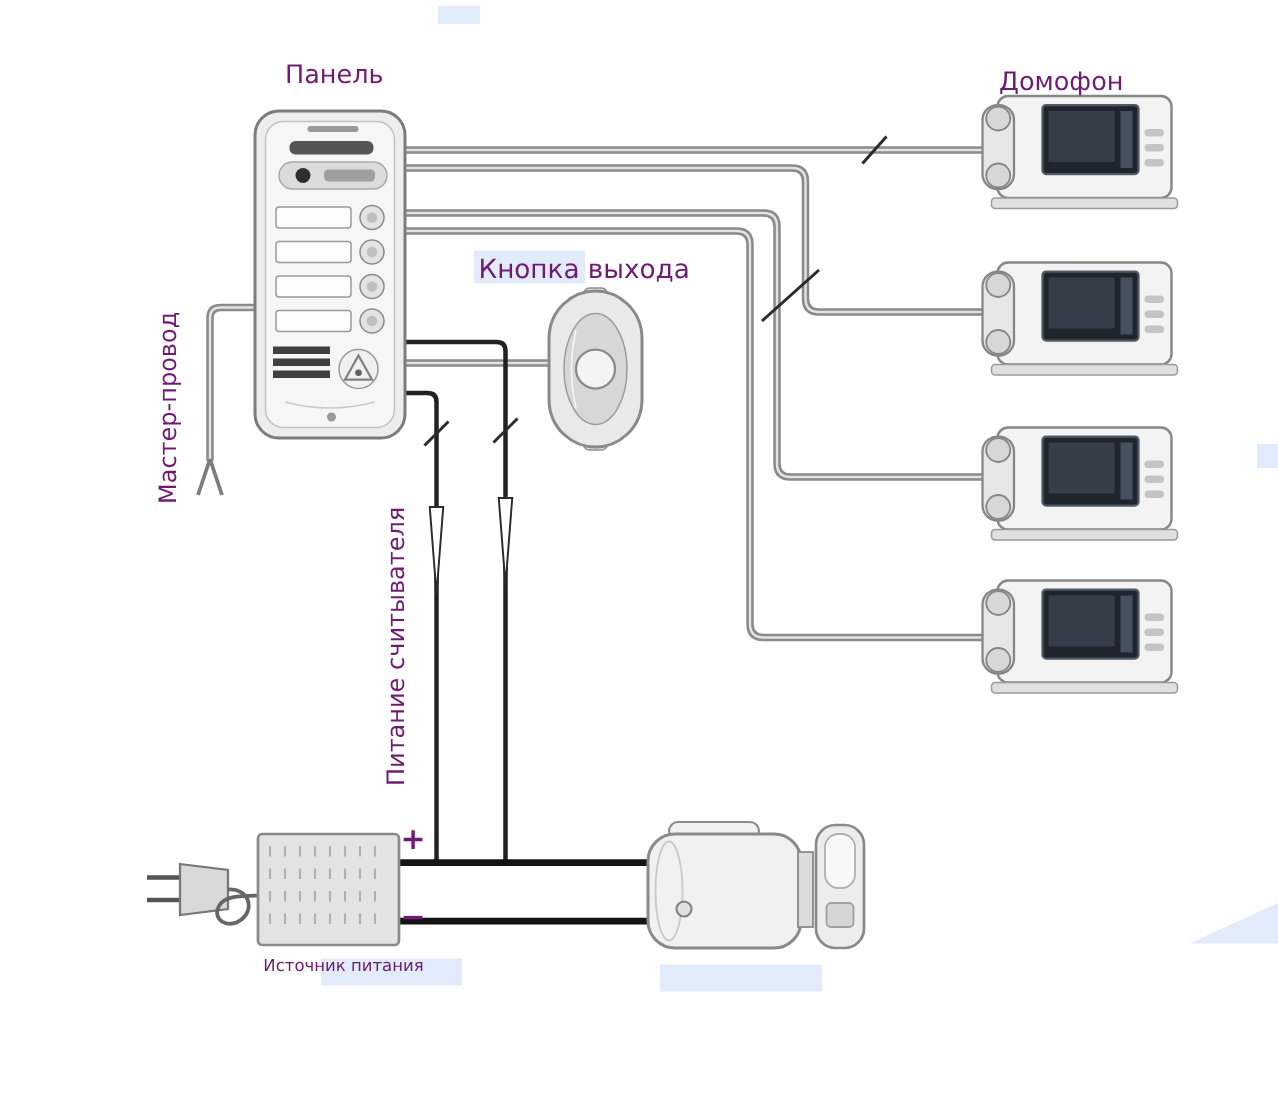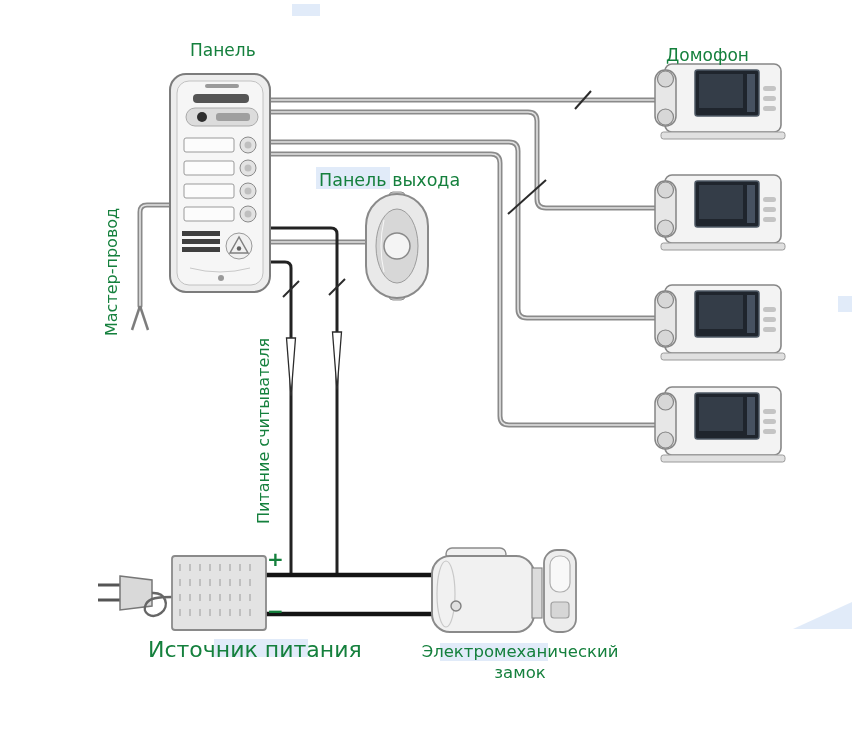--- a/index.html
+++ b/index.html
@@ -1,18 +1,18 @@
 <!DOCTYPE html>
 <html><head>
 <meta charset="utf-8">
 <style>
   html,body{margin:0;padding:0;background:#ffffff;}
   .stage{
     position:relative;width:852px;height:740px;background:#ffffff;overflow:hidden;
-    font-family:"DejaVu Sans","Liberation Sans",sans-serif;color:#15803d;
+    font-family:"DejaVu Sans","Liberation Sans",sans-serif;color:#701a75;
   }
   .stage svg{position:absolute;left:0;top:0;}
   .lbl{position:absolute;font-size:17px;white-space:nowrap;line-height:1.2;}
   .vert{transform:rotate(-90deg);transform-origin:0 0;font-size:16px;}
   .sign{font-weight:bold;font-size:20px;}
   .lock-lbl{white-space:normal;font-size:16.5px;line-height:1.28;}
   .center{text-align:center;}
   
   .w-out{stroke:#8a8a8a;stroke-width:5;fill:none;stroke-linecap:round;}
   .w-in{stroke:#e3e3e3;stroke-width:1.6;fill:none;stroke-linecap:round;}
@@ -171,24 +171,20 @@
       <g>
         <rect x="544" y="550" width="32" height="82" rx="13" fill="#ededed" stroke="#8a8a8a" stroke-width="1.8"></rect>
         <rect x="550" y="556" width="20" height="36" rx="9" fill="#f8f8f8" stroke="#b0b0b0" stroke-width="1.2"></rect>
         <rect x="551" y="602" width="18" height="16" rx="3" fill="#d6d6d6" stroke="#a0a0a0" stroke-width="1.2"></rect>
       </g>
     </g>
   </svg>
 
   <div class="lbl" style="left:190px;top:40px;">Панель</div>
   <div class="lbl" style="left:666px;top:45px;">Домофон</div>
-  <div class="lbl" style="left:319px;top:170px;font-size:17.5px;">Панель выхода</div>
+  <div class="lbl" style="left:319px;top:170px;font-size:17.5px;">Кнопка выхода</div>
   <div class="lbl vert" style="left:102px;top:336px;">Мастер-провод</div>
   <div class="lbl vert" style="left:254px;top:524px;">Питание считывателя</div>
-  <div class="lbl center" style="left:148px;top:637px;width:162px;font-size:22px;">Источник питания</div>
-  <div class="lbl lock-lbl center" style="left:420px;top:641px;width:200px;">
-    <div>Электромеханический</div>
-    <div>замок</div>
-  </div>
+  <div class="lbl center" style="left:148px;top:637px;width:162px;font-size:11px;">Источник питания</div>
   <div class="lbl sign" style="left:267px;top:547px;">+</div>
   <div class="lbl sign" style="left:267px;top:599px;">−</div>
 
 </div>
 
 </body></html>

